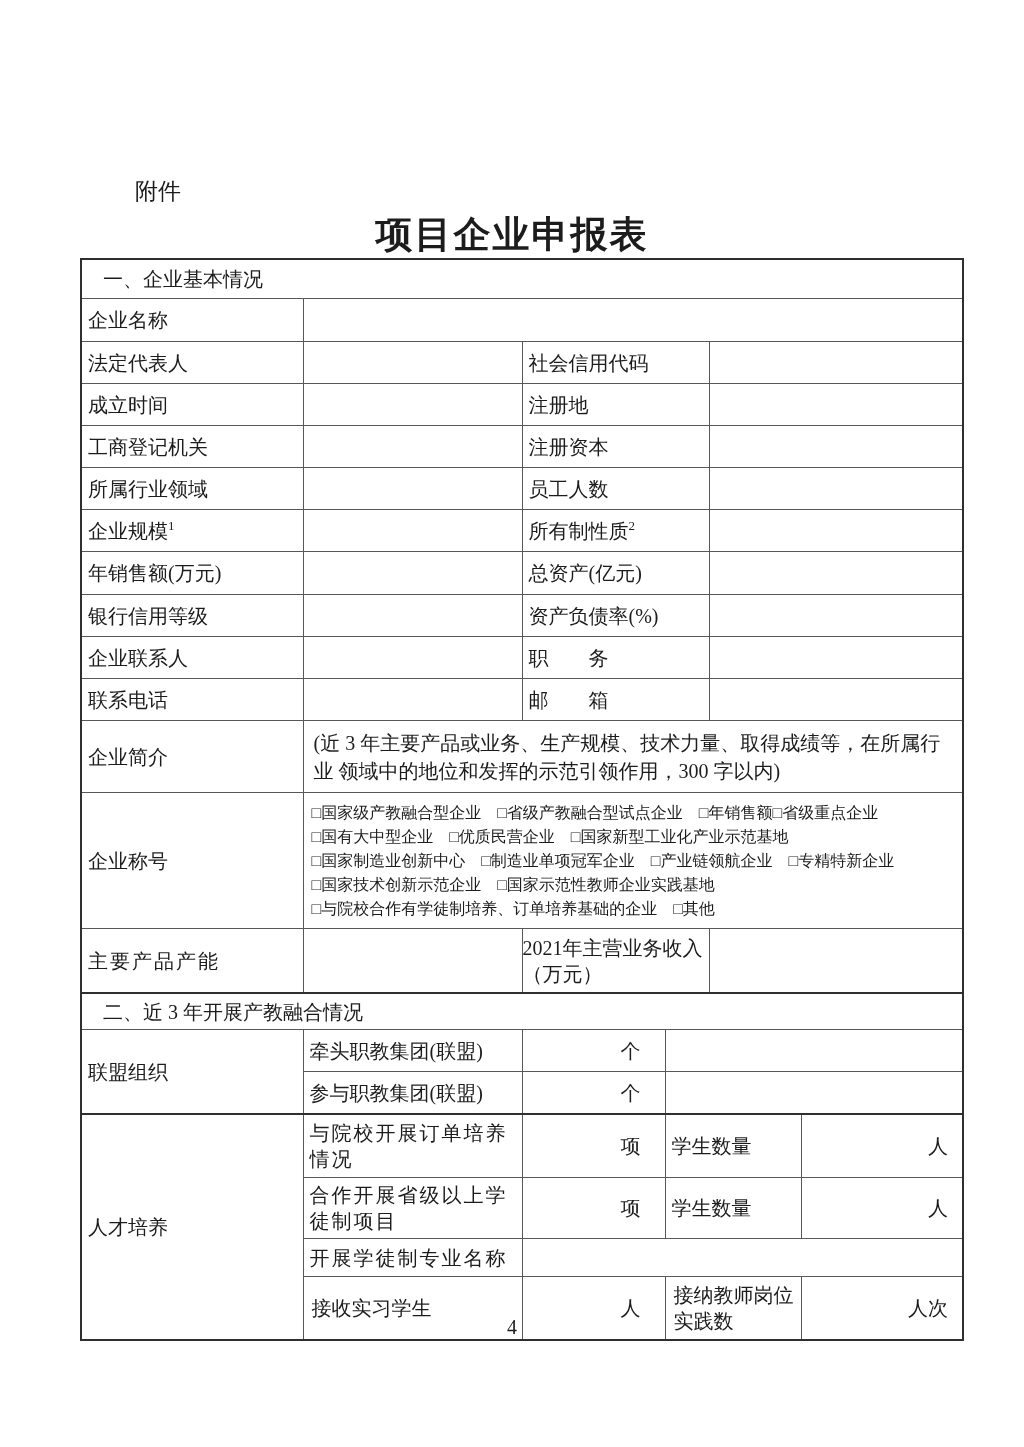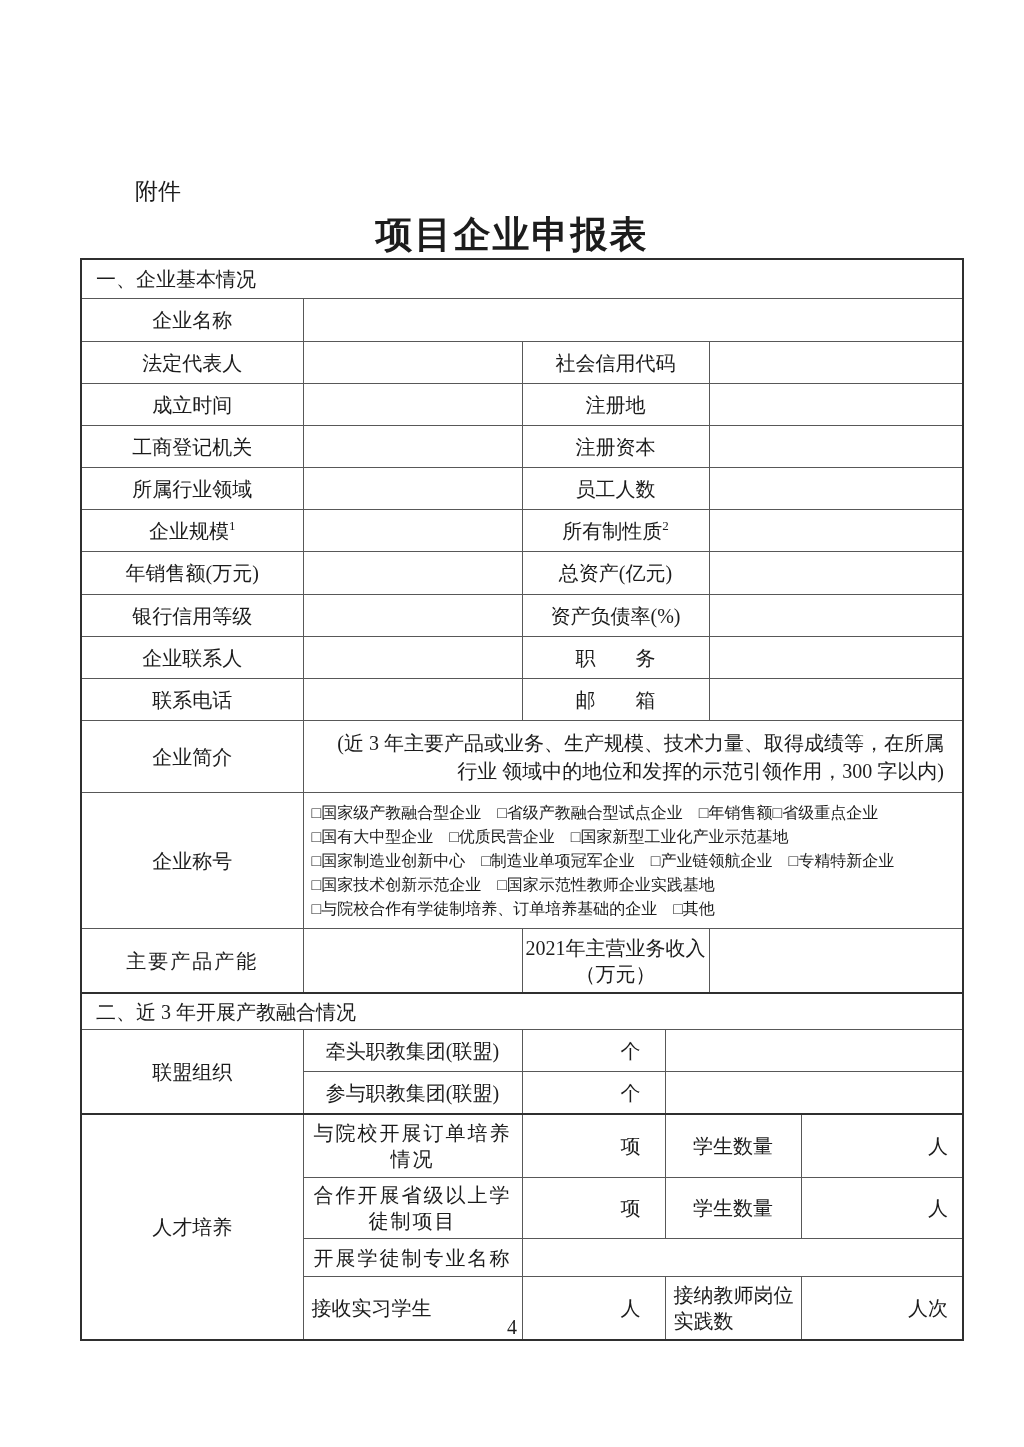--- a/index.html
+++ b/index.html
@@ -8,30 +8,30 @@
     font-family:"Liberation Serif","DejaVu Serif",serif;color:#1c1c1c;
   }
   .attachment{position:absolute;left:135px;top:176px;font-size:23px;}
   .doc-title{position:absolute;left:0;top:210px;width:100%;margin:0;
     text-align:center;font-size:37px;font-weight:bold;letter-spacing:2px;}
   table.form{position:absolute;left:80px;top:258px;width:882px;
     border-collapse:collapse;table-layout:fixed;border:2px solid #2f2f2f;}
   td{border:1px solid #585858;font-size:20px;vertical-align:middle;
      padding:0 6px;overflow:hidden;line-height:1.3;}
   tr.thick td{border-top:2px solid #2f2f2f;}
-  .sec-row td{text-align:left;padding-left:14px;font-size:20px;}
+  .sec-row td{text-align:left;padding-left:21px;font-size:20px;}
   .h35 td{height:35px}.h37 td{height:37px}.h38 td{height:38px}
   .h41 td{height:41px}.h42 td{height:42px}.h60 td{height:60px}
   .h62 td{height:62px}.h63 td{height:63px}.h127 td{height:127px}
-  .lbl{text-align:center;}
+  .lbl{}
   .ls{letter-spacing:2px;}
   .left{text-align:left;padding-left:8px;}
   .unit{text-align:right;padding-right:24px;}
   .unit-edge{text-align:right;padding-right:14px;}
-  .hint{text-align:right;padding:4px 18px;line-height:28px;}
+  .hint{text-align:left;padding:4px 10px;line-height:28px;}
   .opts{text-align:left;padding:4px 8px;font-size:16px;line-height:24px;}
   .opts div{white-space:nowrap;}
   .rev{padding:0 0;}
   sup{font-size:13px;}
   .pagenum{position:absolute;left:0;top:1316px;width:100%;text-align:center;font-size:20px;}
 </style>
 </head>
 <body>
 
 <div class="attachment">附件</div>

